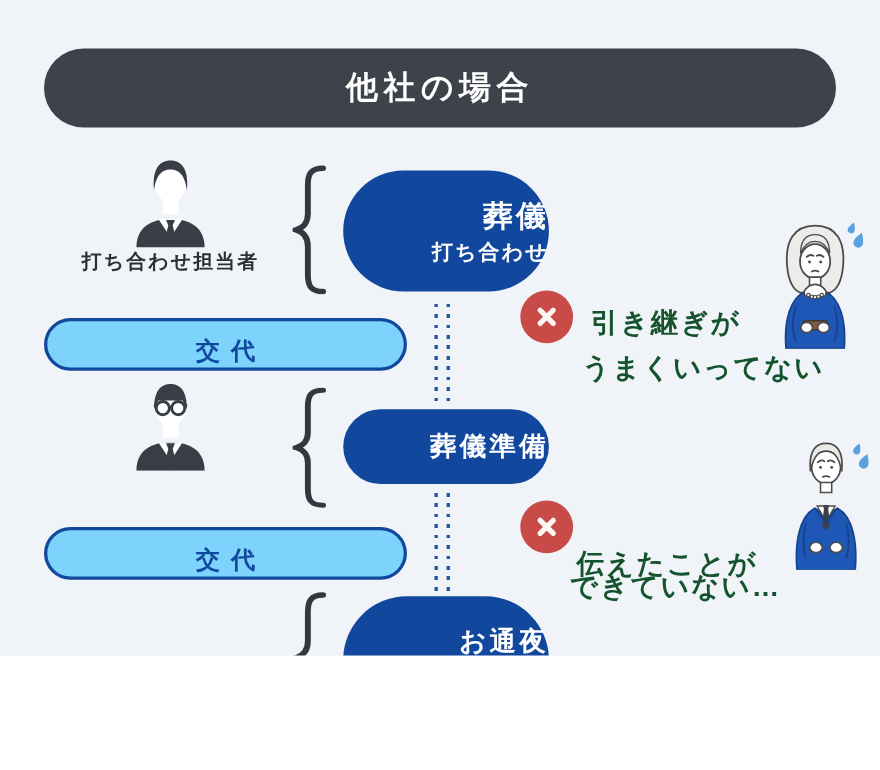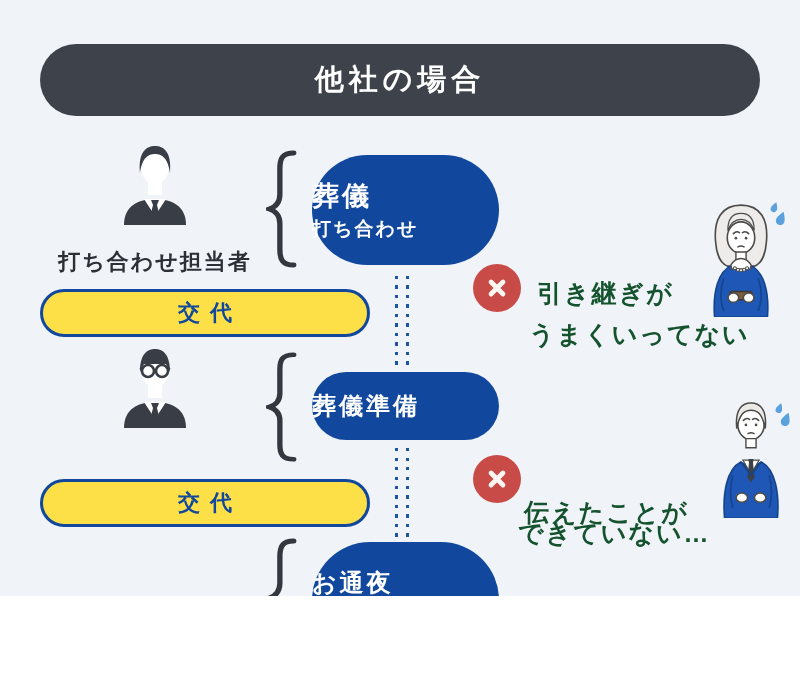--- a/index.html
+++ b/index.html
@@ -7,37 +7,37 @@
   .canvas{position:relative;width:800px;height:596px;background:#f0f4f9;overflow:hidden;}
 
   
   .header{position:absolute;left:40px;top:44px;width:720px;height:72px;background:#3e434b;
     border-radius:36px;display:flex;align-items:center;justify-content:center;}
   .header .title{color:#fff;font-size:29px;font-weight:bold;letter-spacing:5px;}
 
   
   .person{position:absolute;width:220px;display:flex;flex-direction:column;align-items:center;}
   .person svg{width:80px;height:82px;}
-  .person .plabel{margin-top:22px;font-size:22px;font-weight:bold;color:#2b2f36;letter-spacing:2px;white-space:nowrap;}
+  .person .plabel{margin-top:1px;font-size:18px;font-weight:bold;color:#2b2f36;letter-spacing:2px;white-space:nowrap;}
 
   
   .brace{position:absolute;left:266px;width:32px;}
   .brace svg{width:100%;height:100%;}
 
   
   .stage{position:absolute;left:312px;width:187px;background:#11489d;color:#fff;
-    display:flex;flex-direction:column;align-items:flex-start;justify-content:center;gap:2px;}
+    display:flex;flex-direction:column;align-items:flex-end;justify-content:center;gap:2px;}
   .stage .l-big{font-size:27px;font-weight:bold;letter-spacing:3px;}
   .stage .l-mid{font-size:24px;font-weight:bold;letter-spacing:3px;}
   .stage .l-small{font-size:19px;font-weight:bold;letter-spacing:2px;}
 
   
-  .change{position:absolute;left:40px;width:330px;height:48px;background:#fde047;
+  .change{position:absolute;left:40px;width:330px;height:48px;background:#7dd3fc;
     border:3px solid #11489d;border-radius:27px;box-sizing:border-box;
-    display:flex;align-items:center;justify-content:center;}
+    display:flex;align-items:flex-end;justify-content:center;}
   .change span{color:#11489d;font-size:22px;font-weight:bold;letter-spacing:10px;text-indent:10px;}
 
   
   .vdots{position:absolute;left:395px;width:14px;display:flex;justify-content:space-between;}
   .vdots i{display:block;width:3.4px;
     background:repeating-linear-gradient(to bottom,#1c55a6 0 3.4px,transparent 3.4px 9.5px);}
 
   
   .xcircle{position:absolute;width:48px;height:48px;border-radius:50%;background:#c94b48;
     display:flex;align-items:center;justify-content:center;}

